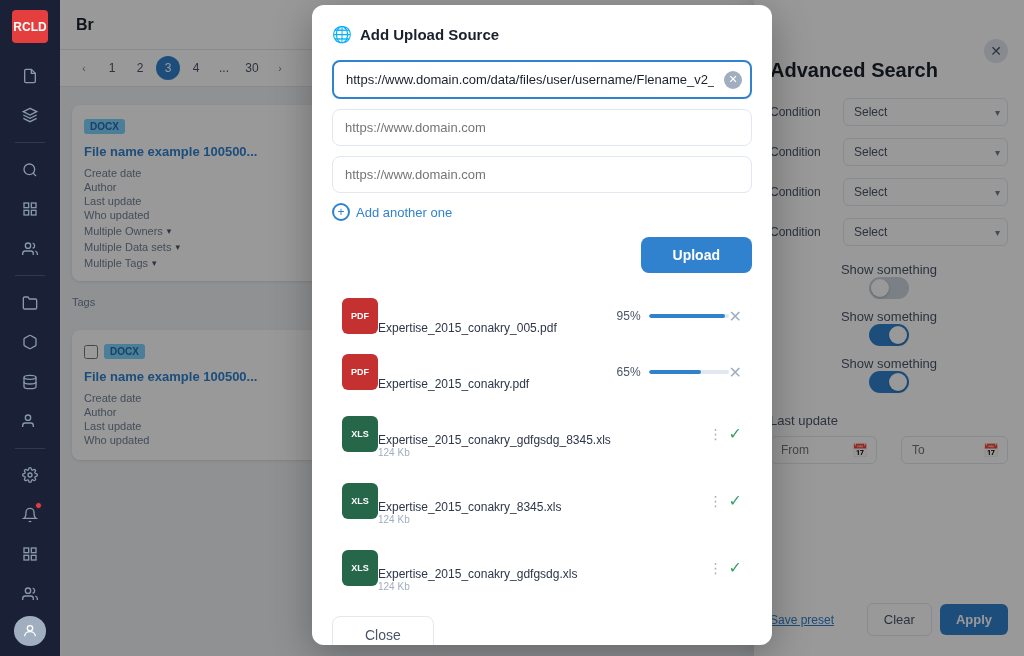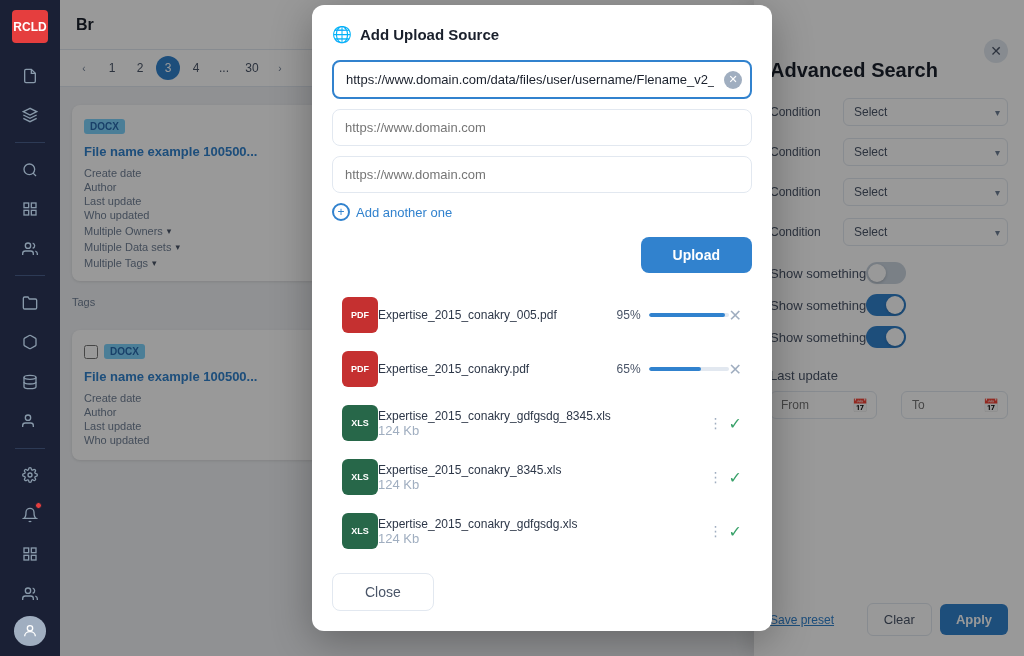--- a/index.html
+++ b/index.html
@@ -200,21 +200,21 @@
       right: 8px; top: 50%;
       transform: translateY(-50%);
       font-size: 10px;
       color: #718096;
       pointer-events: none;
     }
 
     
     .toggle-section { display: flex; flex-direction: column; gap: 10px; margin: 4px 0; }
     .toggle-row {
-      display: flex; align-items: center; justify-content: flex-start;
+      display: flex; align-items: center; justify-content: flex-start; flex-direction: column;
     }
     .toggle-label { font-size: 13px; color: #4a5568; }
     .toggle {
       width: 40px; height: 22px;
       border-radius: 11px;
       position: relative;
       cursor: pointer;
       transition: background 0.2s;
     }
     .toggle.off { background: #cbd5e0; }
@@ -410,22 +410,23 @@
     .badge-xls { background: #276749; }
 
     .file-info { flex: 1; min-width: 0; }
     .file-name {
       font-size: 12px;
       font-weight: 500;
       color: #2d3748;
       white-space: nowrap;
       overflow: hidden;
       text-overflow: ellipsis;
-    }
-    .file-size { font-size: 13px; color: #a0aec0; }
+      margin-top: 24px;
+    }
+    .file-size { font-size: 10px; color: #a0aec0; }
 
     .file-progress {
       display: flex; align-items: center; gap: 8px;
       font-size: 12px;
       color: #4a5568;
     }
     .progress-bar-wrap {
       width: 80px; height: 4px;
       background: #e2e8f0;
       border-radius: 2px;

